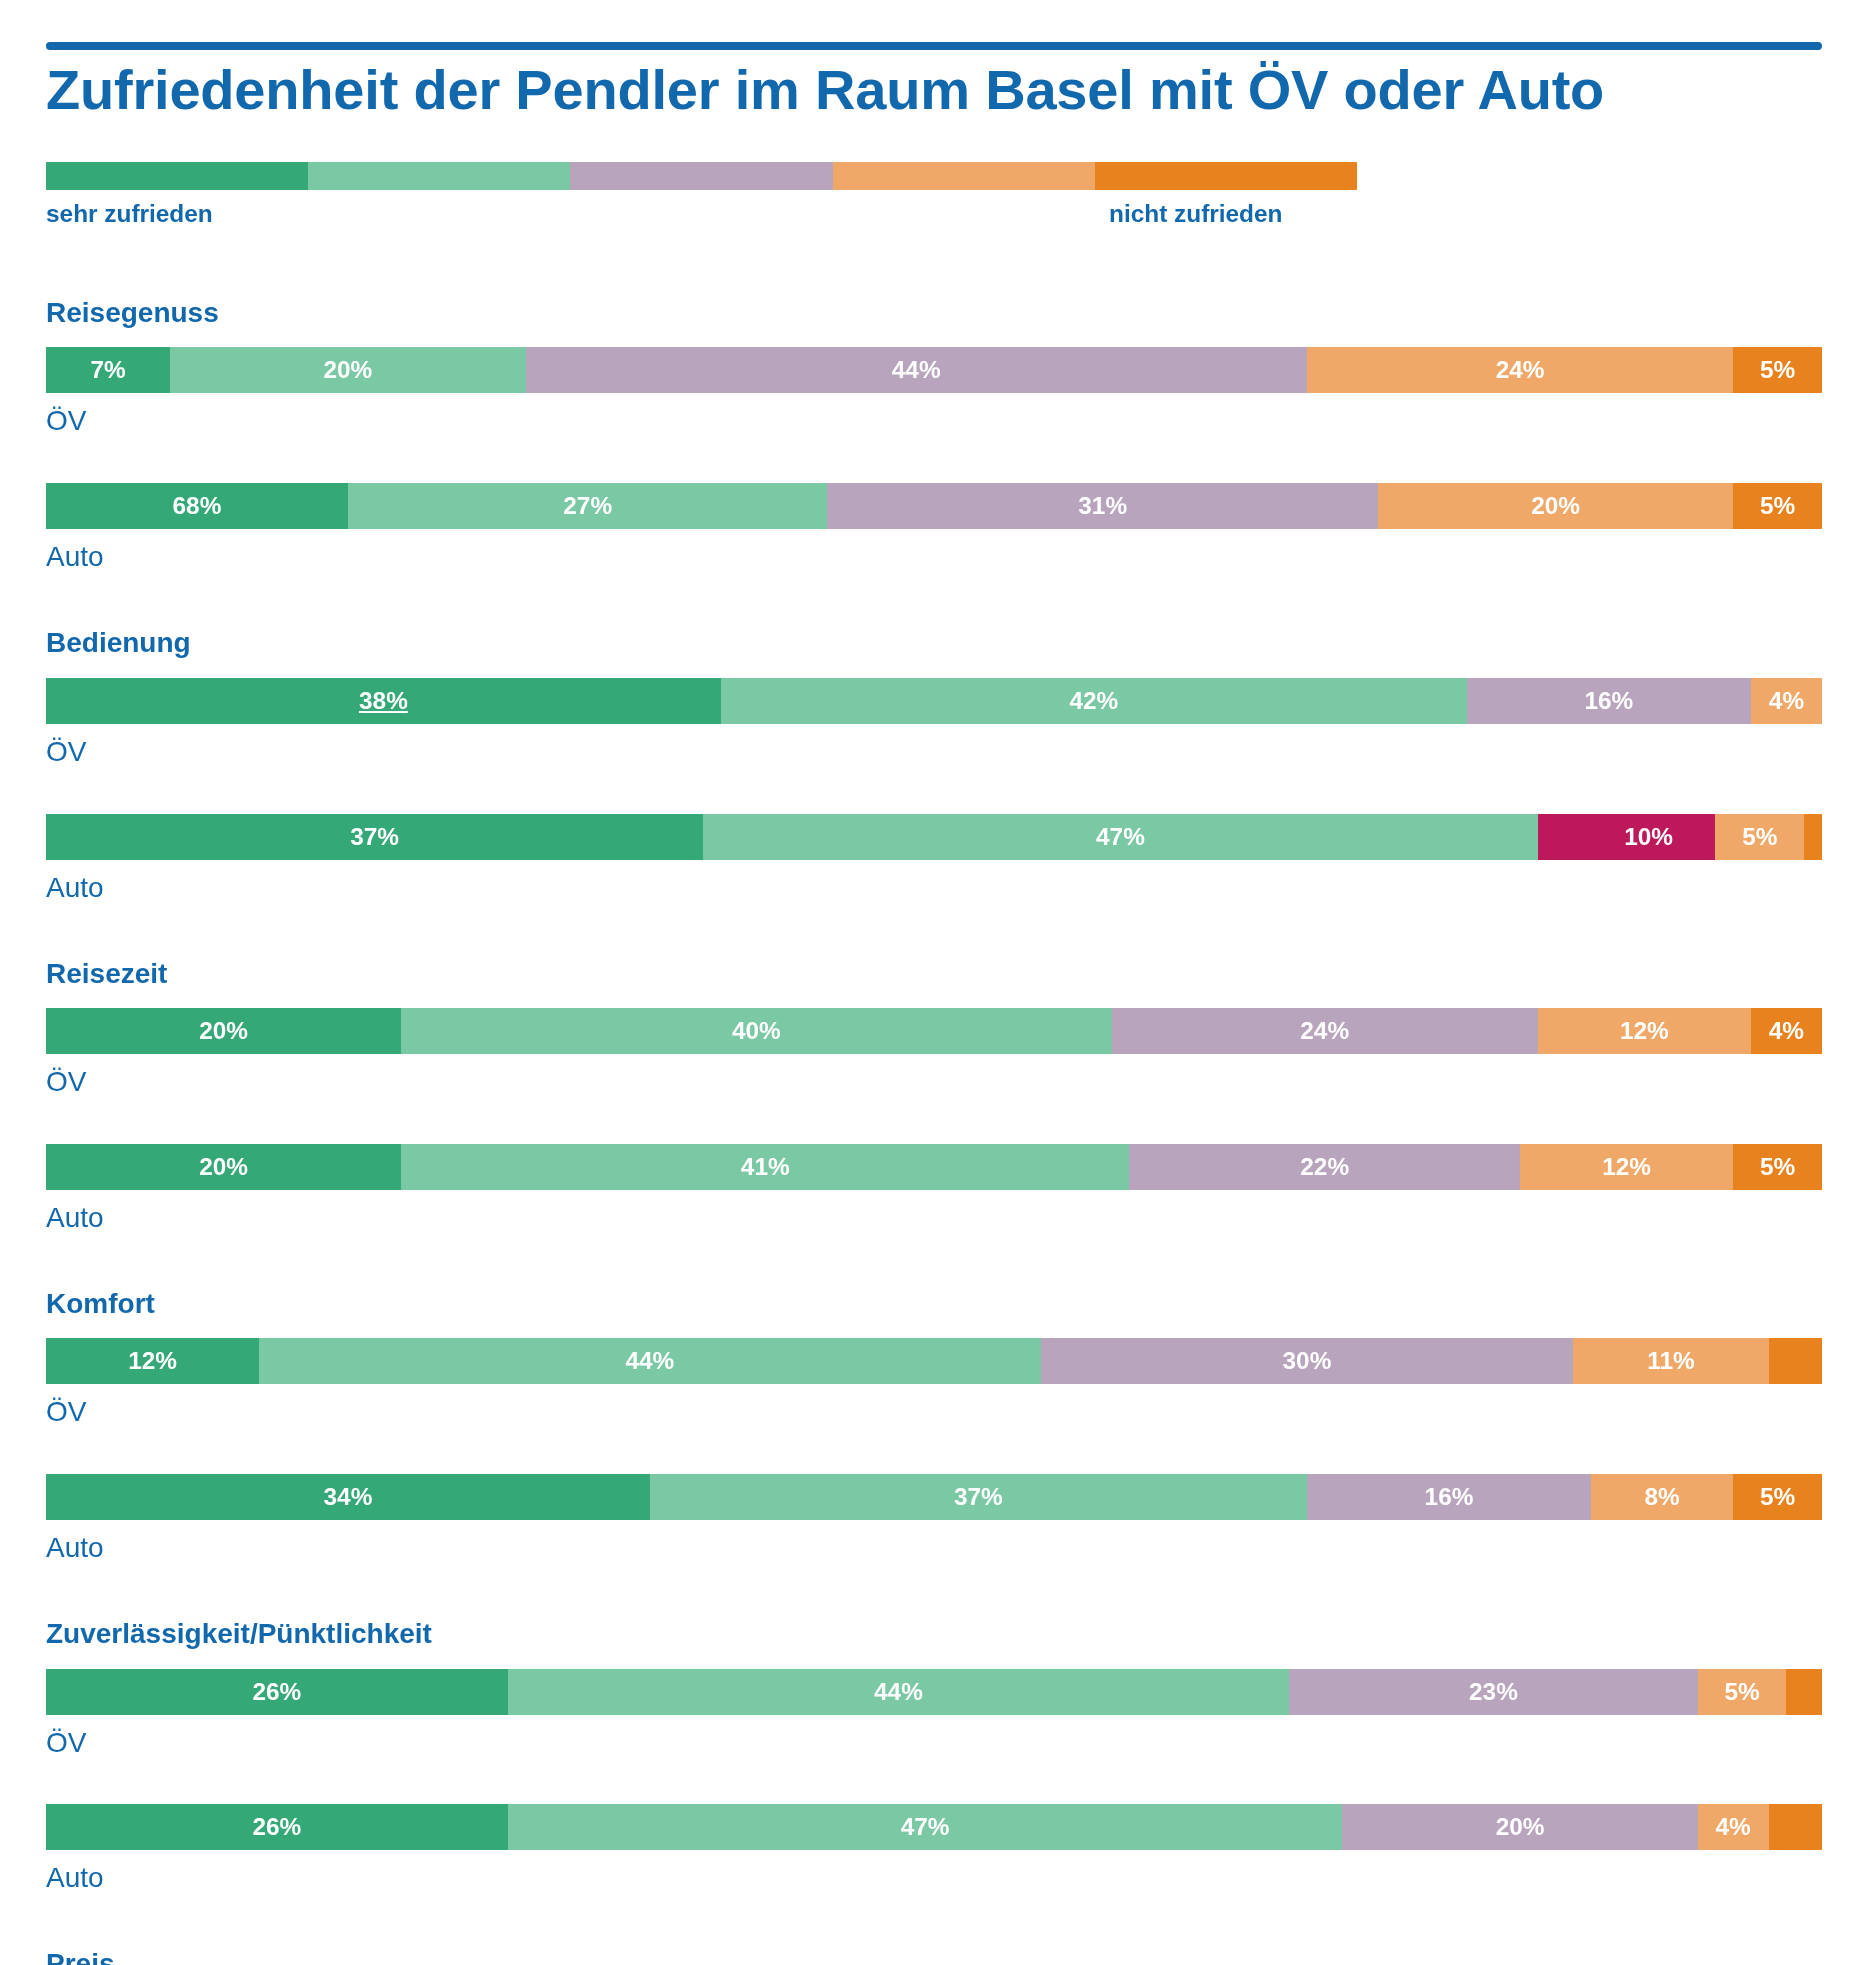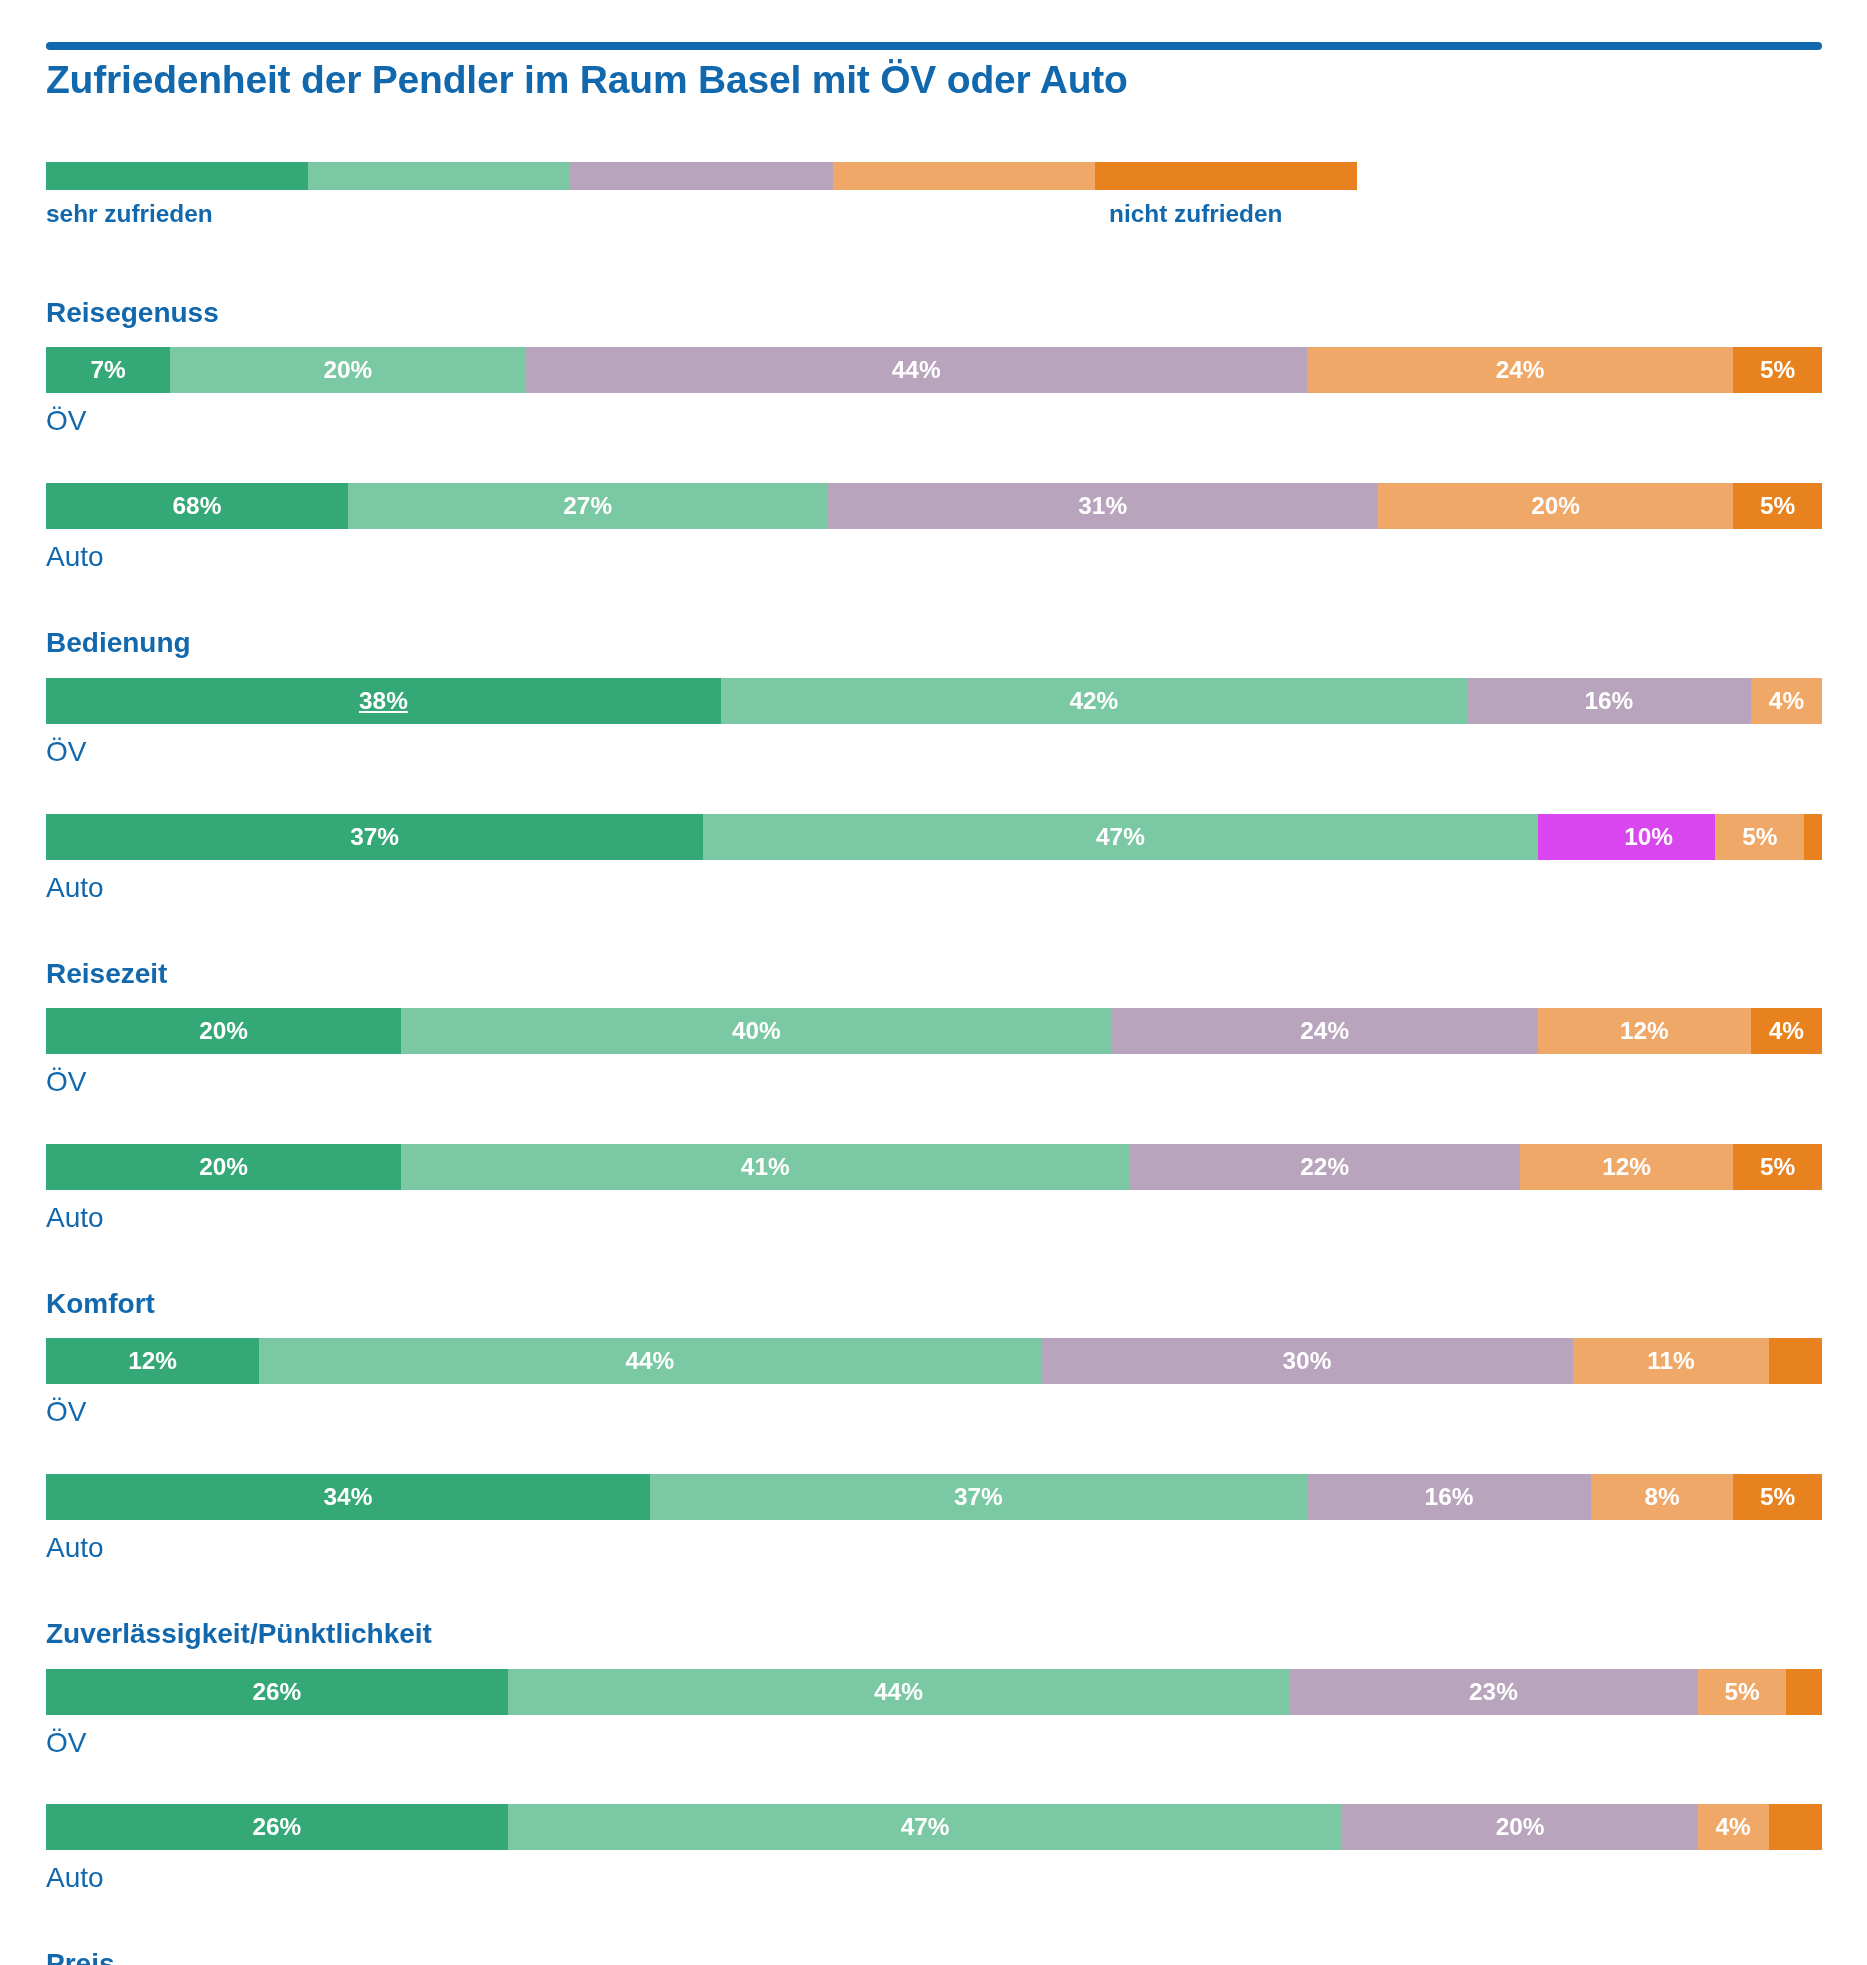--- a/index.html
+++ b/index.html
@@ -14,21 +14,21 @@
 
   
   .top-rule{
     position:absolute;left:46px;top:42px;width:1776px;height:7.9px;
     background:#1268ad;border-radius:3.9px;
   }
 
   
   .title{
     position:absolute;left:46px;top:59px;width:1776px;
-    font-size:39px;font-weight:bold;color:#1268ad;
+    font-size:56px;font-weight:bold;color:#1268ad;
     letter-spacing:-0.2px;line-height:1.1;white-space:nowrap;
   }
 
   
   .legend{
     position:absolute;left:46px;top:162px;width:1311px;height:28px;
     display:flex;
   }
   .legend-seg{flex:1 1 0;height:100%;}
   .legend-labels{
@@ -136,21 +136,21 @@
           </div>
         </div>
         <div class="sp-bar-mode"></div>
         <div class="mode-label">ÖV</div>
         <div class="sp-mode-bar"></div>
         <div class="sp-title-bar"></div>
         <div class="bar-wrap">
           <div class="bar">
             <div class="seg" style="flex: 0 0 37%; background: rgb(53, 168, 119);">37%</div>
             <div class="seg" style="flex: 0 0 47%; background: rgb(123, 201, 164);">47%</div>
-            <div class="seg" style="flex: 0 0 10%; background: #d946ef; padding-left: 44px;">10%</div>
+            <div class="seg" style="flex: 0 0 10%; background: #be185d; padding-left: 44px;">10%</div>
             <div class="seg" style="flex: 0 0 5%; background: rgb(240, 168, 104);">5%</div>
             <div class="seg" style="flex: 0 0 1%; background: rgb(232, 130, 30);"></div>
           </div>
         </div>
         <div class="sp-bar-mode"></div>
         <div class="mode-label">Auto</div>
         <div class="sp-group"></div>
       </div>
       <div class="group">
         <div class="group-title">Reisezeit</div>

